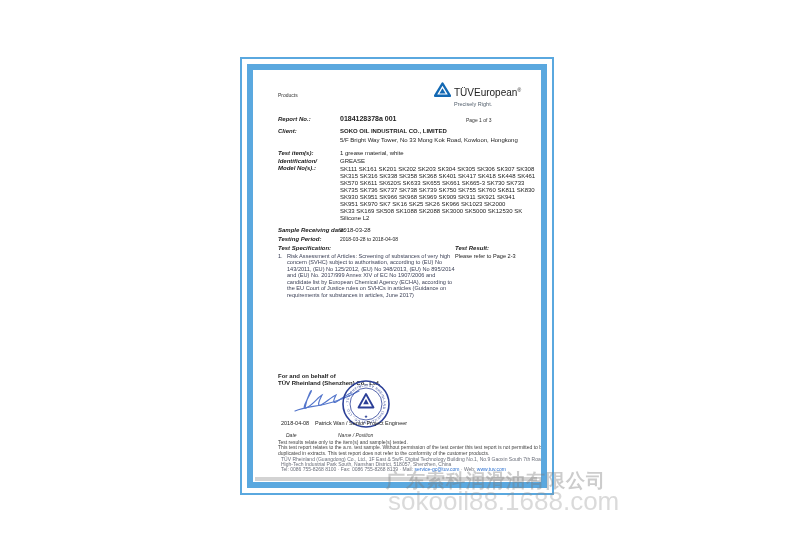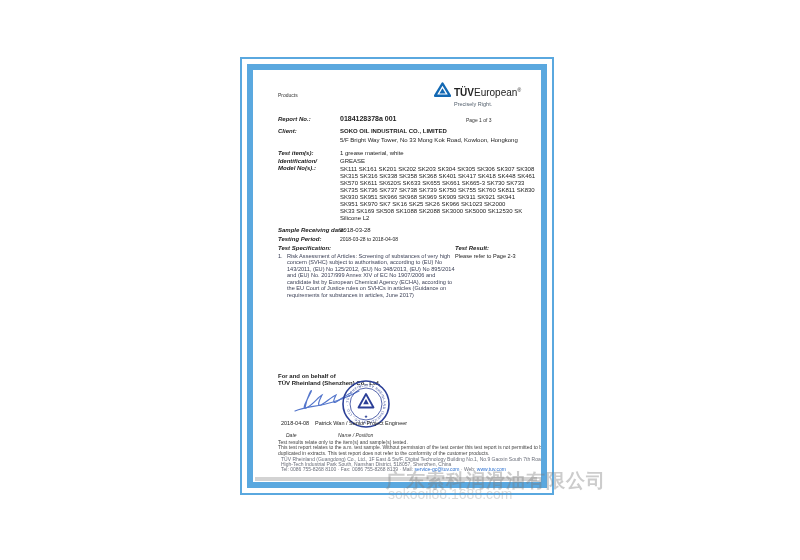--- a/index.html
+++ b/index.html
@@ -23,30 +23,30 @@
   .bold{font-weight:bold;}
   .models{font-size:6px;line-height:7.1px;color:#222;white-space:nowrap;}
   .spec{font-size:5.6px;line-height:6.5px;color:#3a3f55;width:178px;}
   .specnum{position:absolute;left:0;top:0;}
   .spectext{display:block;padding-left:9px;}
   .fine{font-size:5px;line-height:5.3px;color:#444;white-space:nowrap;}
   .fine2{font-size:5px;line-height:5.3px;color:#6b6f7a;white-space:nowrap;}
   .blu{color:#2a6fd0;}
   .logo-row{display:flex;align-items:flex-start;gap:3px;}
   .brand{font-size:10px;color:#222;line-height:10px;white-space:nowrap;}
-  .brand .b{font-weight:bold;margin-top:31px;}
+  .brand .b{font-weight:normal;margin-top:31px;}
   .brand .tm{font-size:5px;vertical-align:super;}
   .tagline{font-size:5.5px;color:#55616e;margin-top:1px;}
   .shadow-bar{position:absolute;left:2px;top:407px;width:282px;height:3.5px;background:#c4c4c4;opacity:.75;}
   .wm1{
     position:absolute;left:386px;top:468px;font-size:19px;font-weight:bold;
     letter-spacing:1px;color:rgba(120,120,120,0.38);white-space:nowrap;z-index:5;
   }
   .wm2{
-    position:absolute;left:388px;top:486px;font-size:14px;
+    position:absolute;left:388px;top:486px;font-size:26px;
     color:rgba(140,140,140,0.32);white-space:nowrap;z-index:5;
   }
 </style>
 </head>
 <body>
 
 <div class="cert">
   <div class="cert-inner">
 
     <div class="abs small" style="left:25px;top:22px;">Products</div>

